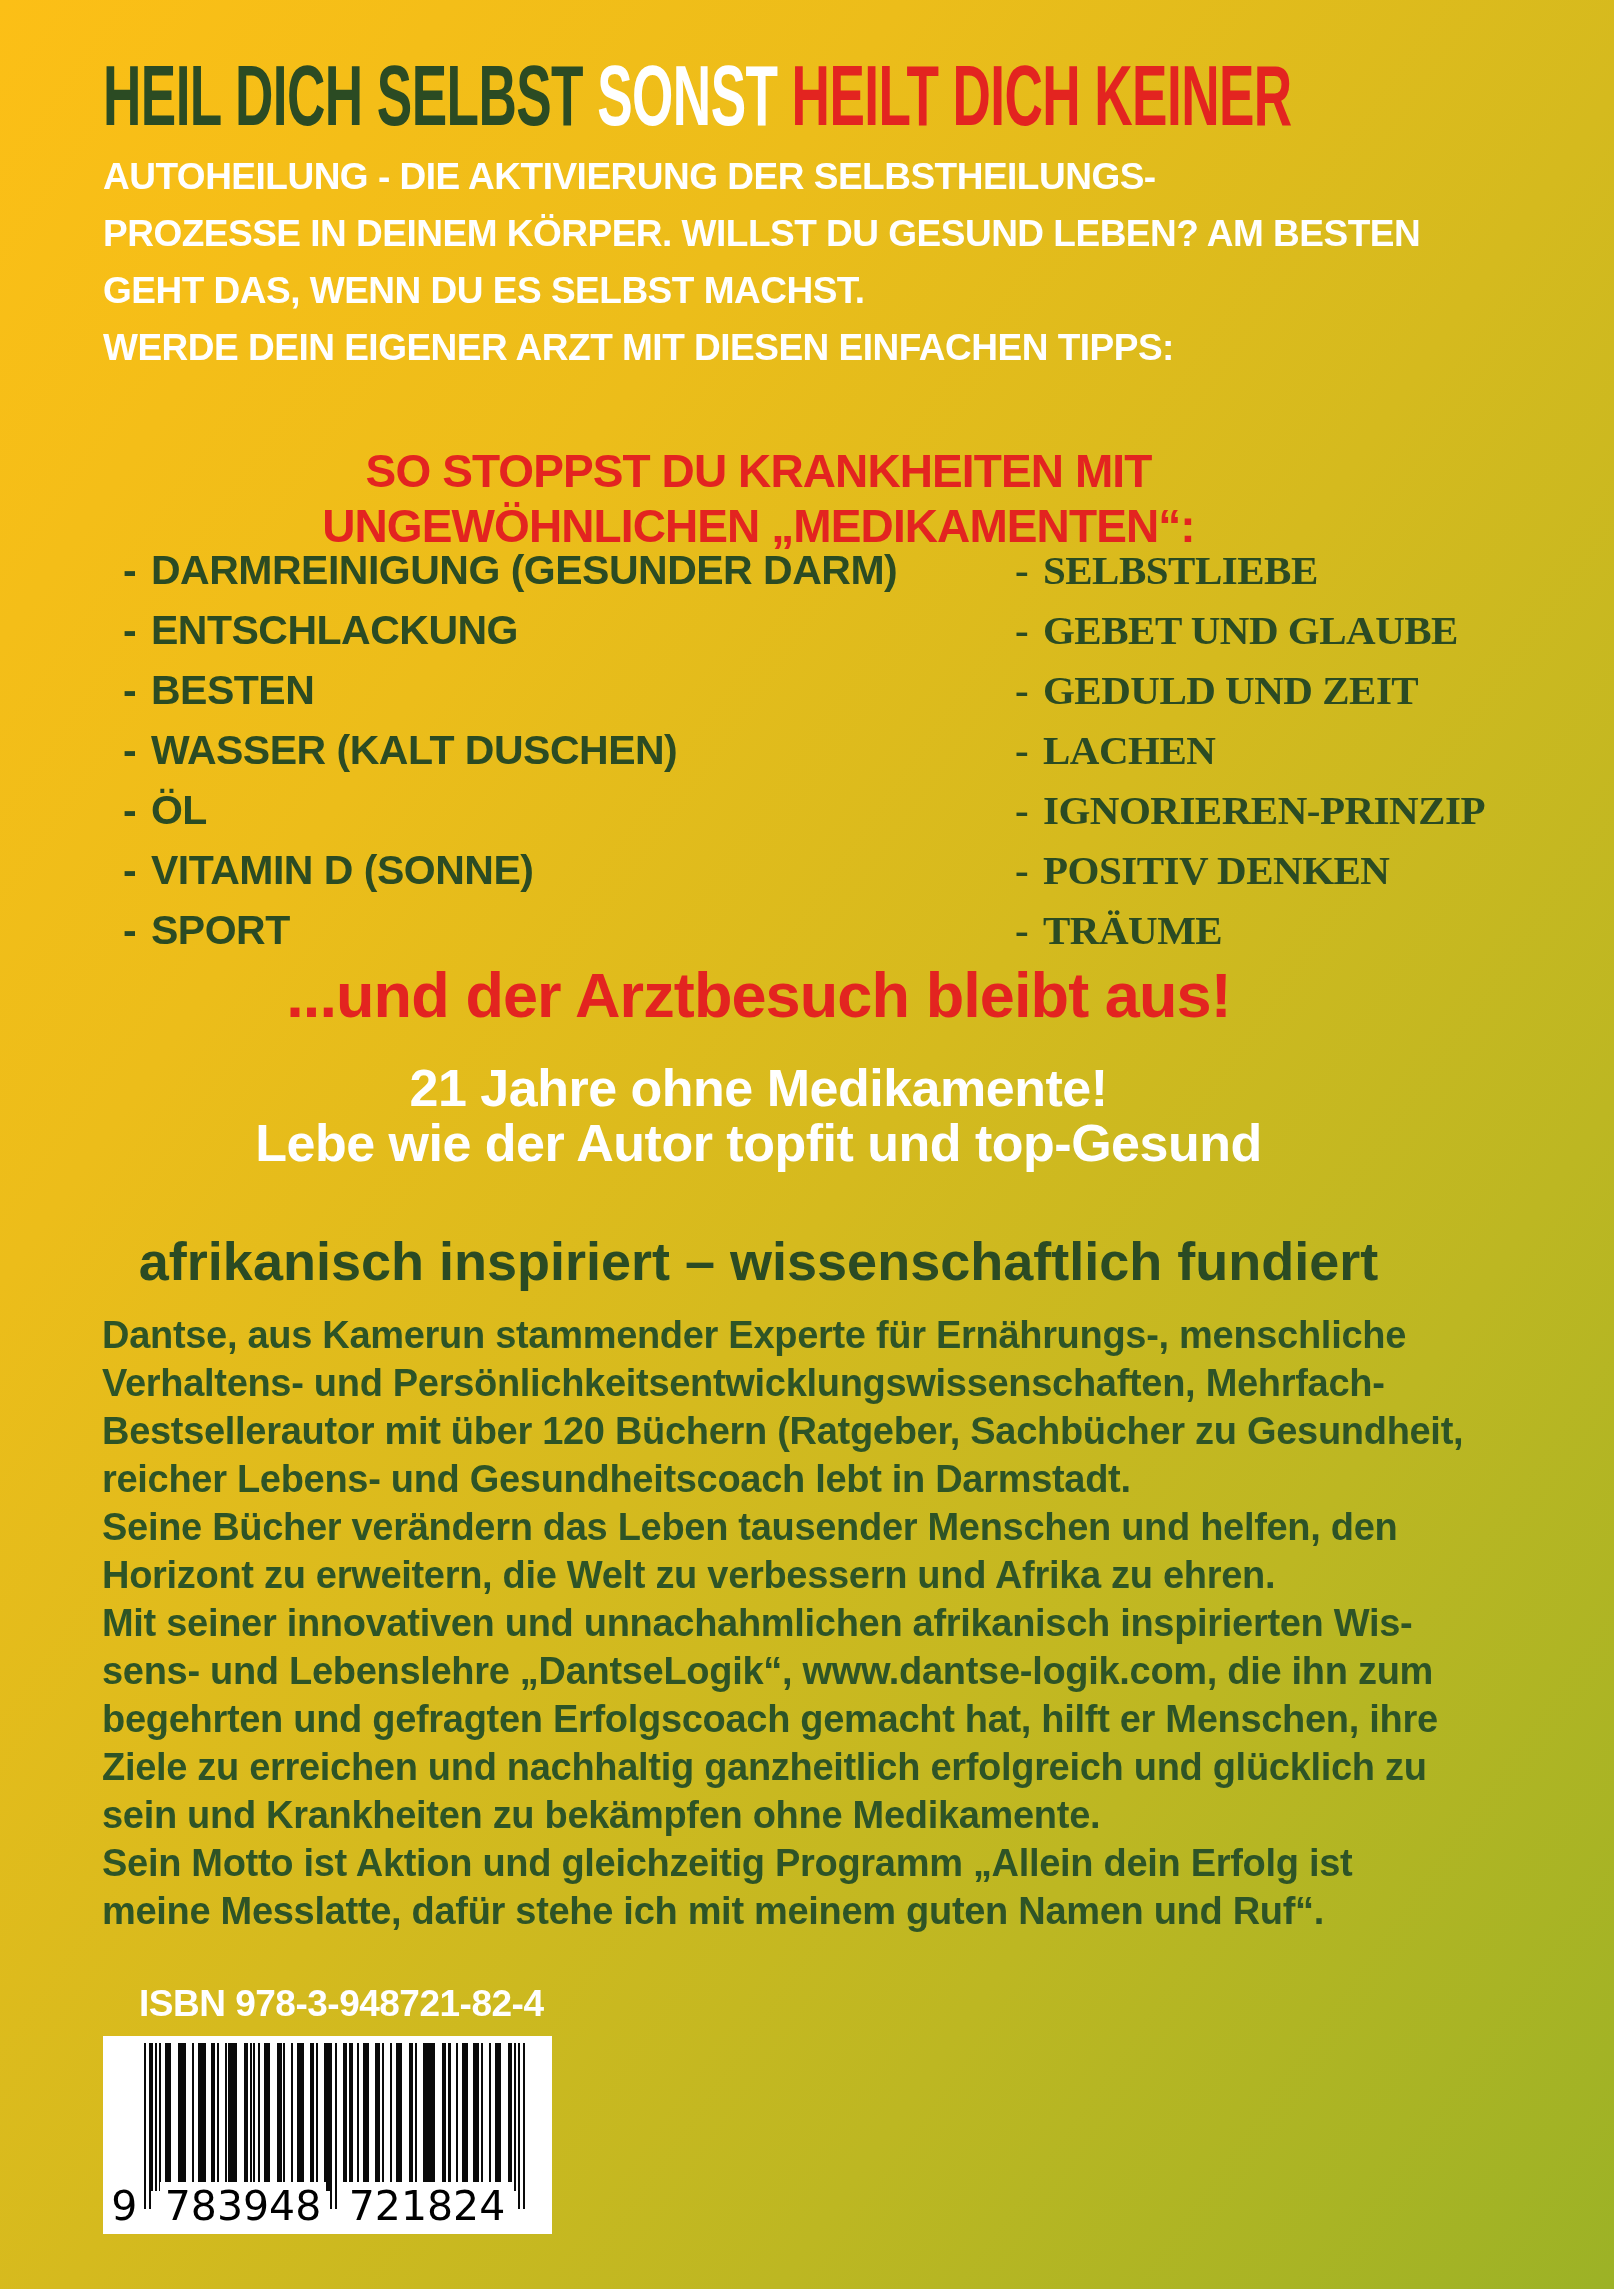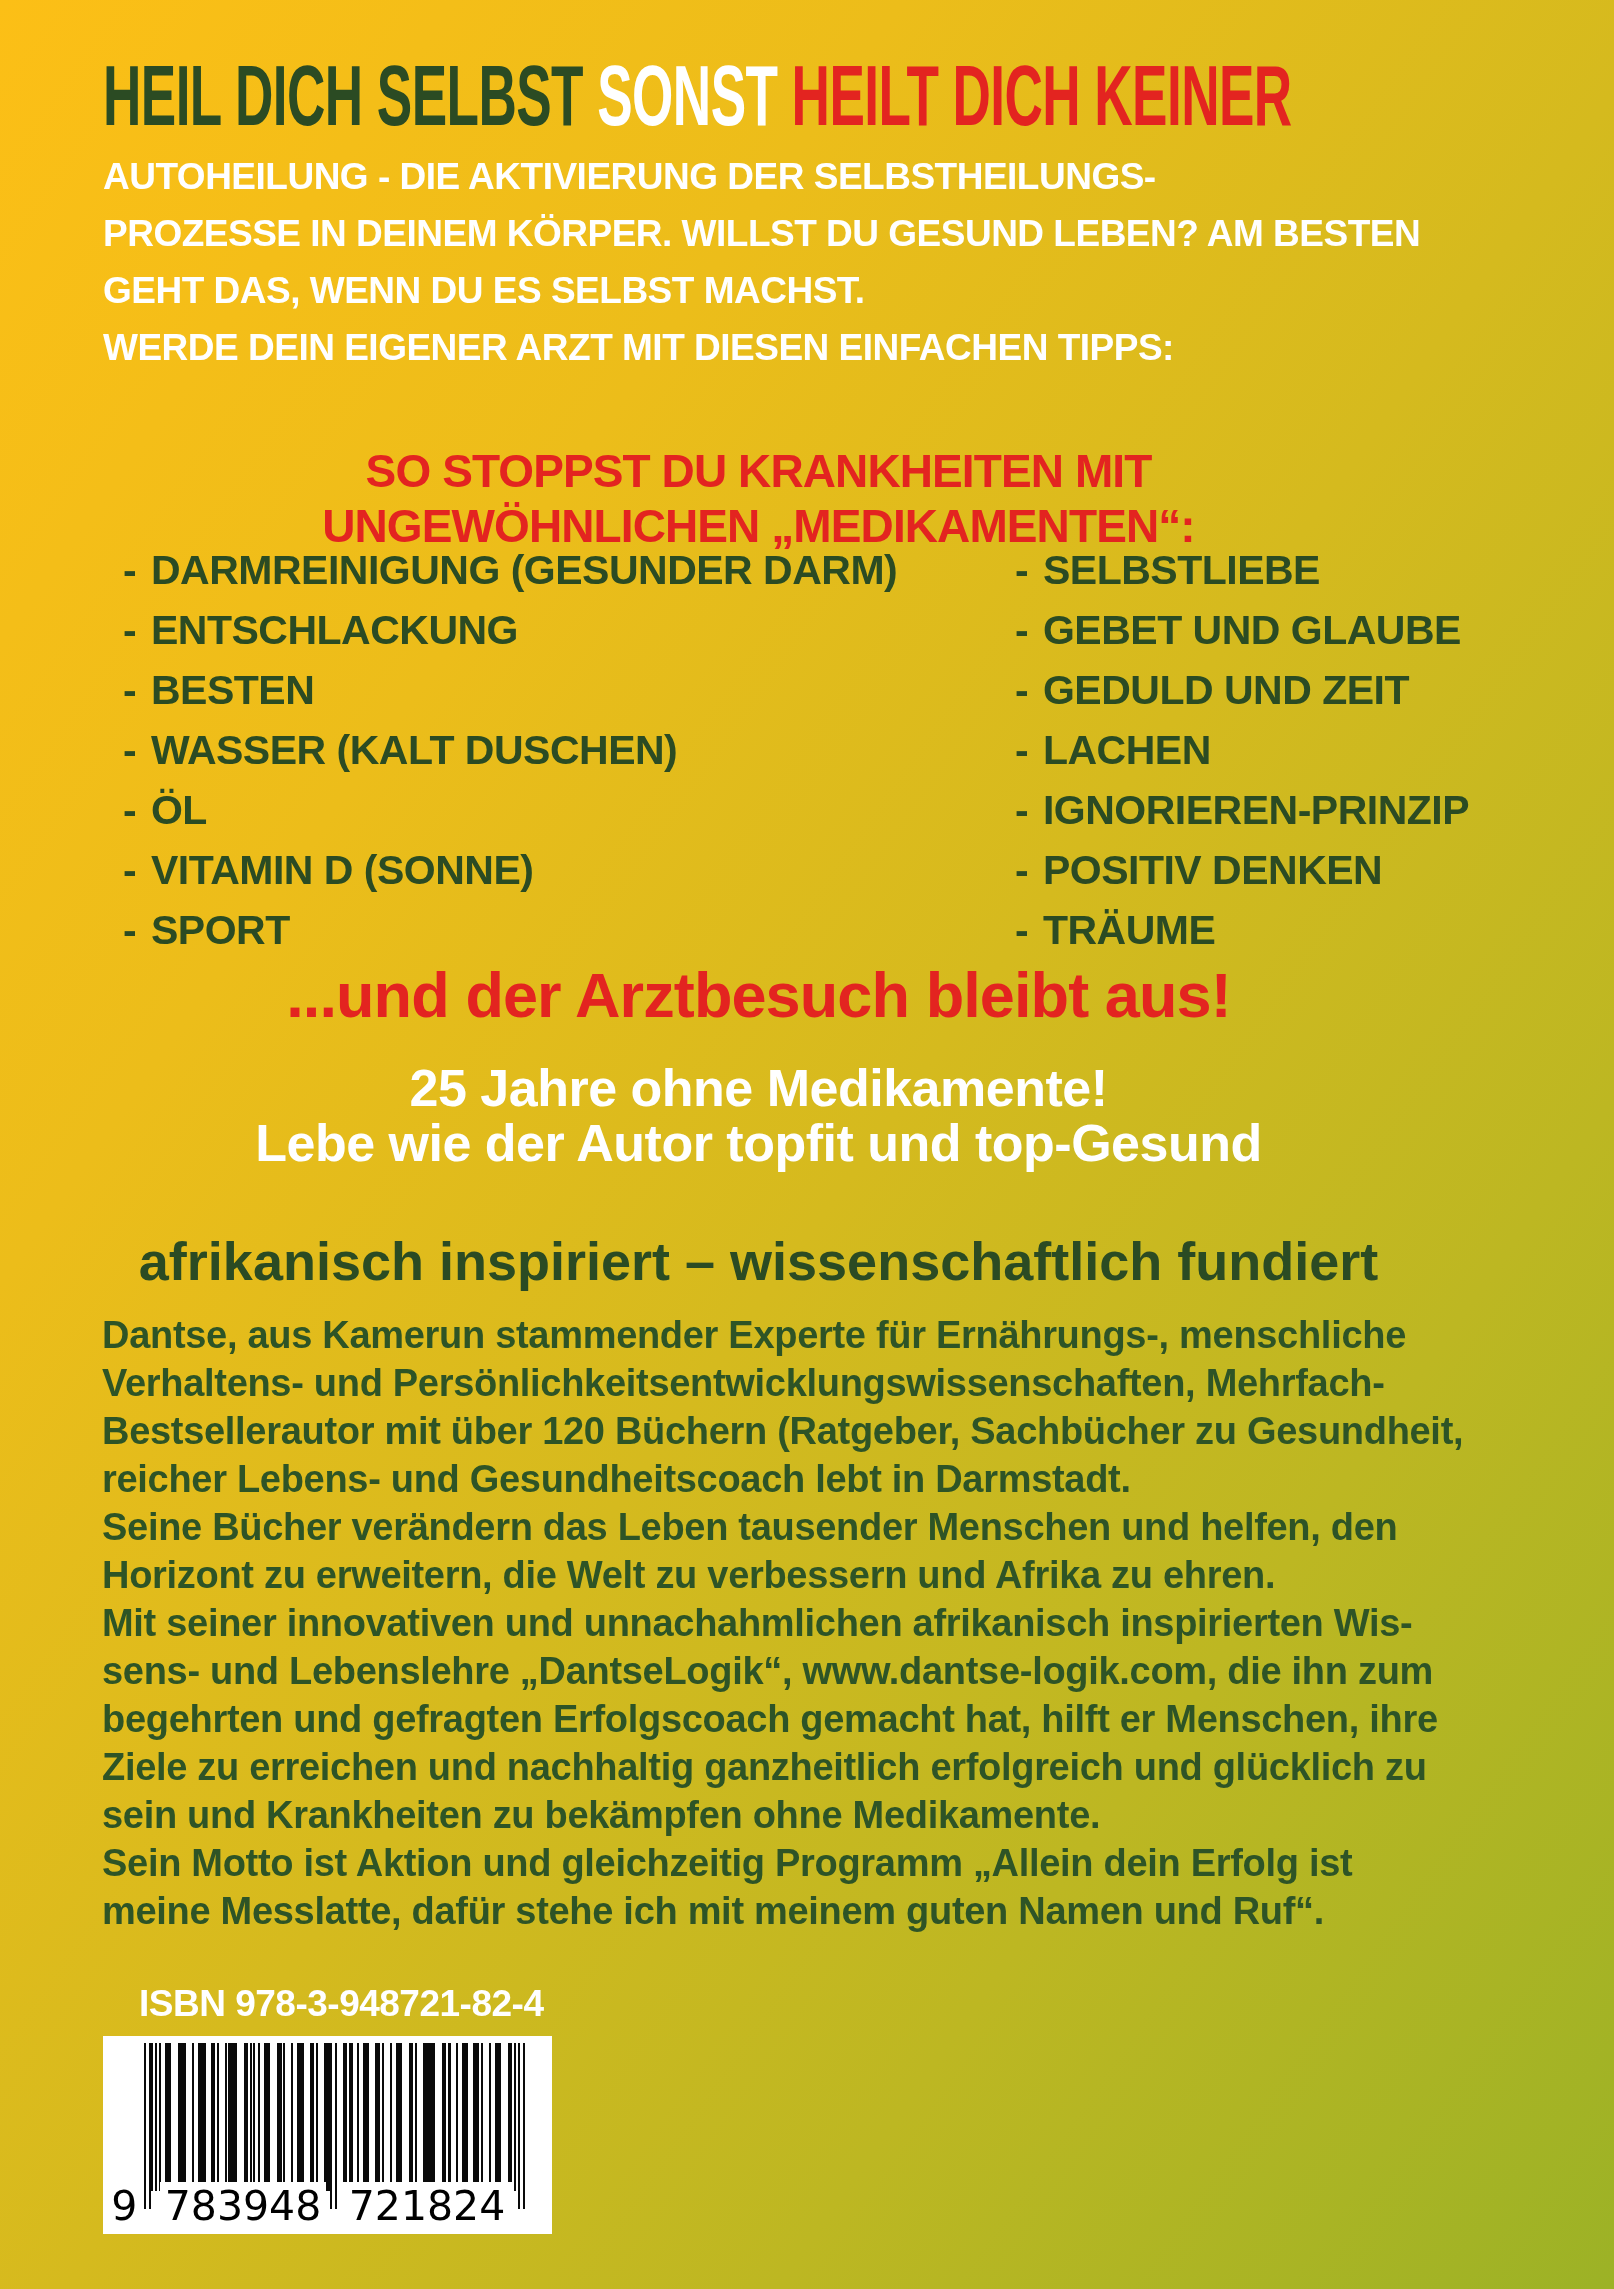--- a/index.html
+++ b/index.html
@@ -41,21 +41,21 @@
     text-align:center;
     color:#e32420;
     font-size:46px; line-height:55px;
     letter-spacing:-0.9px;
     margin-top:32px;
   }
 
   
   .remedies { color:#2b4b23; font-size:41px; line-height:60px; letter-spacing:-0.5px; white-space:nowrap; }
   .col-left  { top:540px; left:123px; }
-  .col-right { top:540px; left:1015px; }
+  .col-right { top:540px; left:1015px;font-family:Liberation Serif, serif; }
   .remedy-bullet { margin-right:14.8px; }
 
   
   .payoff {
     top:960px; left:103px; width:1311px;
     text-align:center;
     color:#e32420;
     font-size:63px; line-height:70px;
     letter-spacing:-0.9px;
   }
@@ -161,21 +161,21 @@
     <div><span class="remedy-bullet">-</span><span>GEDULD UND ZEIT</span></div>
     <div><span class="remedy-bullet">-</span><span>LACHEN</span></div>
     <div><span class="remedy-bullet">-</span><span>IGNORIEREN-PRINZIP</span></div>
     <div><span class="remedy-bullet">-</span><span>POSITIV DENKEN</span></div>
     <div><span class="remedy-bullet">-</span><span>TRÄUME</span></div>
   </div>
 
   <div class="abs payoff">...und der Arztbesuch bleibt aus!</div>
 
   <div class="abs claims">
-    <div>25 Jahre ohne Medikamente!</div>
+    <div>21 Jahre ohne Medikamente!</div>
     <div>Lebe wie der Autor topfit und top-Gesund</div>
   </div>
 
   <div class="abs tagline">afrikanisch inspiriert – wissenschaftlich fundiert</div>
 
   <div class="abs bio">
     <div>Dantse, aus Kamerun stammender Experte für Ernährungs-, menschliche</div>
     <div>Verhaltens- und Persönlichkeitsentwicklungswissenschaften, Mehrfach-</div>
     <div>Bestsellerautor mit über 120 Büchern (Ratgeber, Sachbücher zu Gesundheit,</div>
     <div>reicher Lebens- und Gesundheitscoach lebt in Darmstadt.</div>

